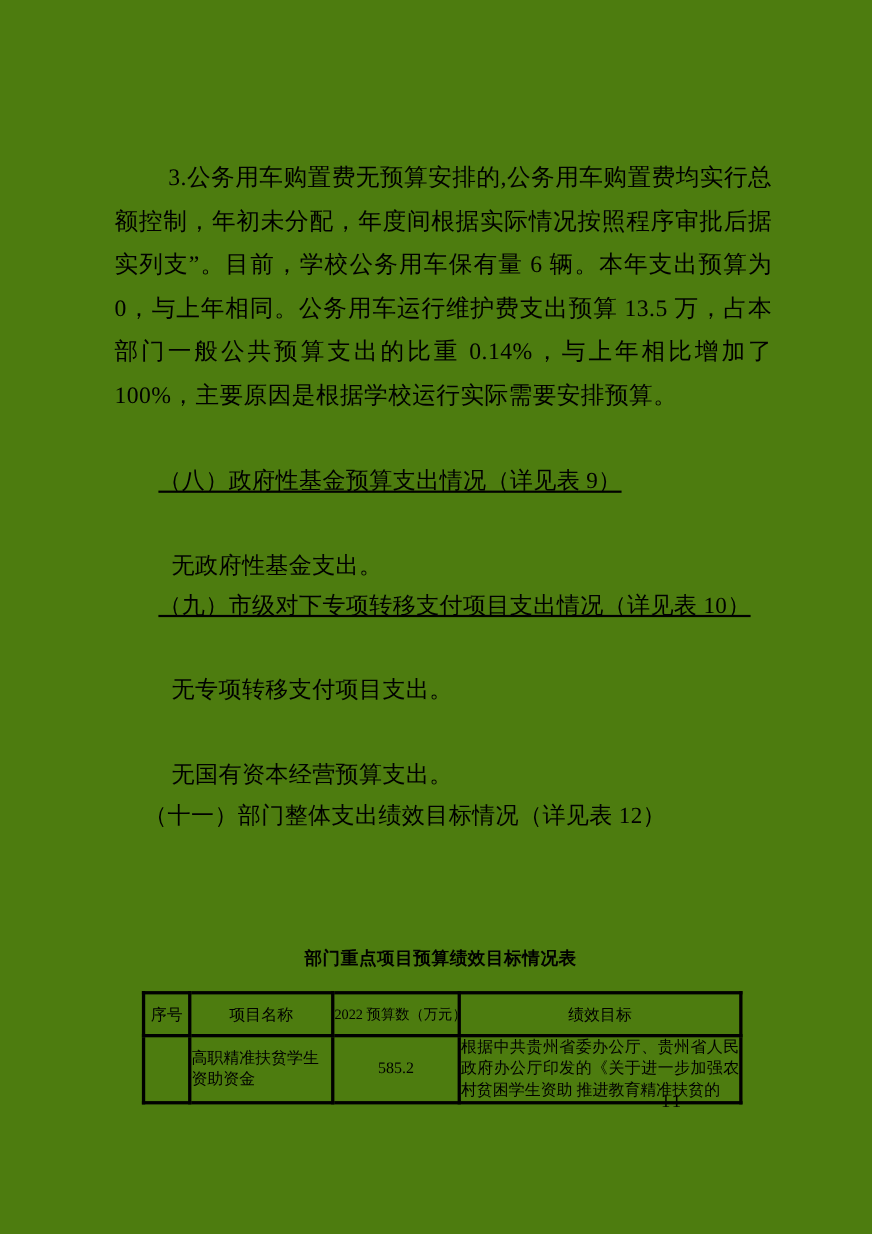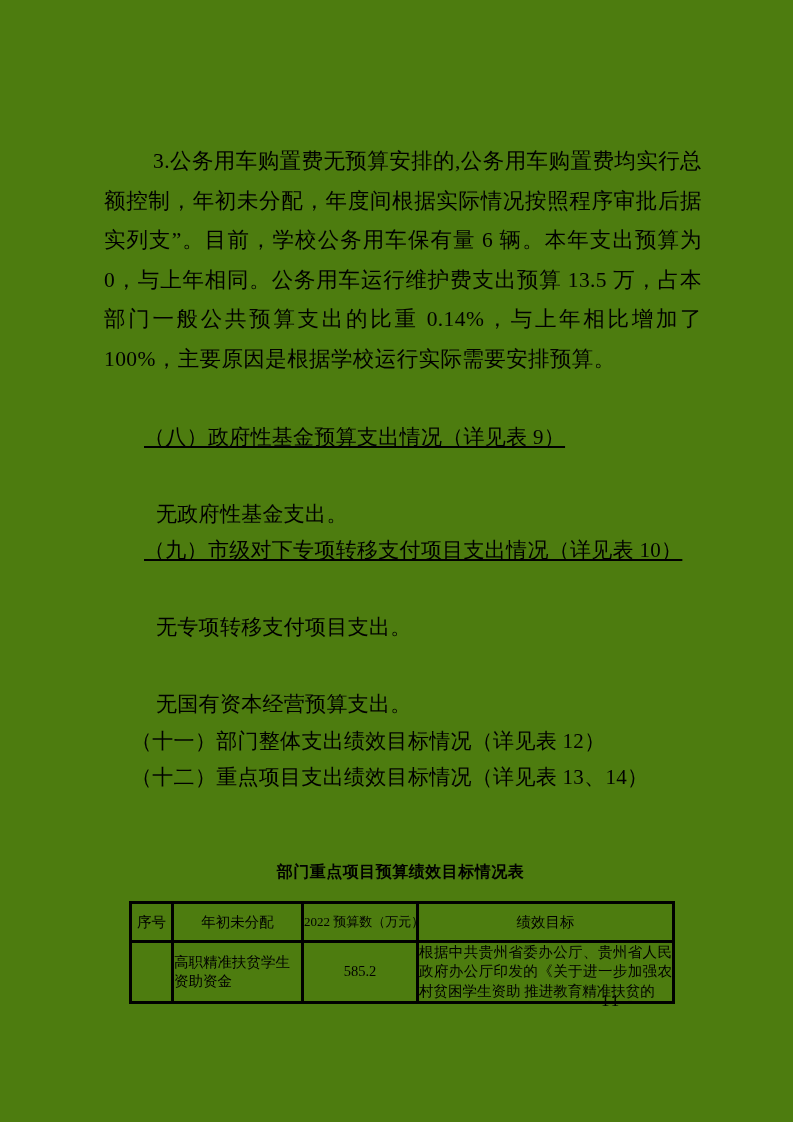--- a/index.html
+++ b/index.html
@@ -99,37 +99,36 @@
 
   <p class="para">3.公务用车购置费无预算安排的,公务用车购置费均实行总额控制，年初未分配，年度间根据实际情况按照程序审批后据实列支”。目前，学校公务用车保有量 6 辆。本年支出预算为 0，与上年相同。公务用车运行维护费支出预算 13.5 万，占本部门一般公共预算支出的比重 0.14%，与上年相比增加了 100%，主要原因是根据学校运行实际需要安排预算。</p>
 
   <div class="sections">
     <div class="sec-line ind-mid">（八）政府性基金预算支出情况（详见表 9）</div>
     <div class="sec-line ind-body">无政府性基金支出。</div>
     <div class="sec-line ind-mid">（九）市级对下专项转移支付项目支出情况（详见表 10）</div>
     <div class="sec-line ind-body">无专项转移支付项目支出。</div>
     <div class="sec-line ind-body">无国有资本经营预算支出。</div>
     <div class="sec-line ind-wide">（十一）部门整体支出绩效目标情况（详见表 12）</div>
-    <div class="sec-line ind-wide">（十二）重点项目支出绩效目标情况（详见表 13、14）</div>
   </div>
 
   <div class="table-block">
     <div class="table-title">部门重点项目预算绩效目标情况表</div>
 
     <table class="perf">
       <colgroup>
         <col style="width:42px">
         <col style="width:130px">
         <col style="width:115px">
         <col style="width:256px">
       </colgroup>
       <tbody>
         <tr class="hrow">
           <td>序号</td>
-          <td>年初未分配</td>
+          <td>项目名称</td>
           <td class="h-budget">2022 预算数（万元）</td>
           <td>绩效目标</td>
         </tr>
         <tr class="brow">
           <td></td>
           <td class="cell-name">
             <div class="clip-name">高职精准扶贫学生资助资金</div>
           </td>
           <td class="cell-budget">585.2</td>
           <td class="cell-target">

